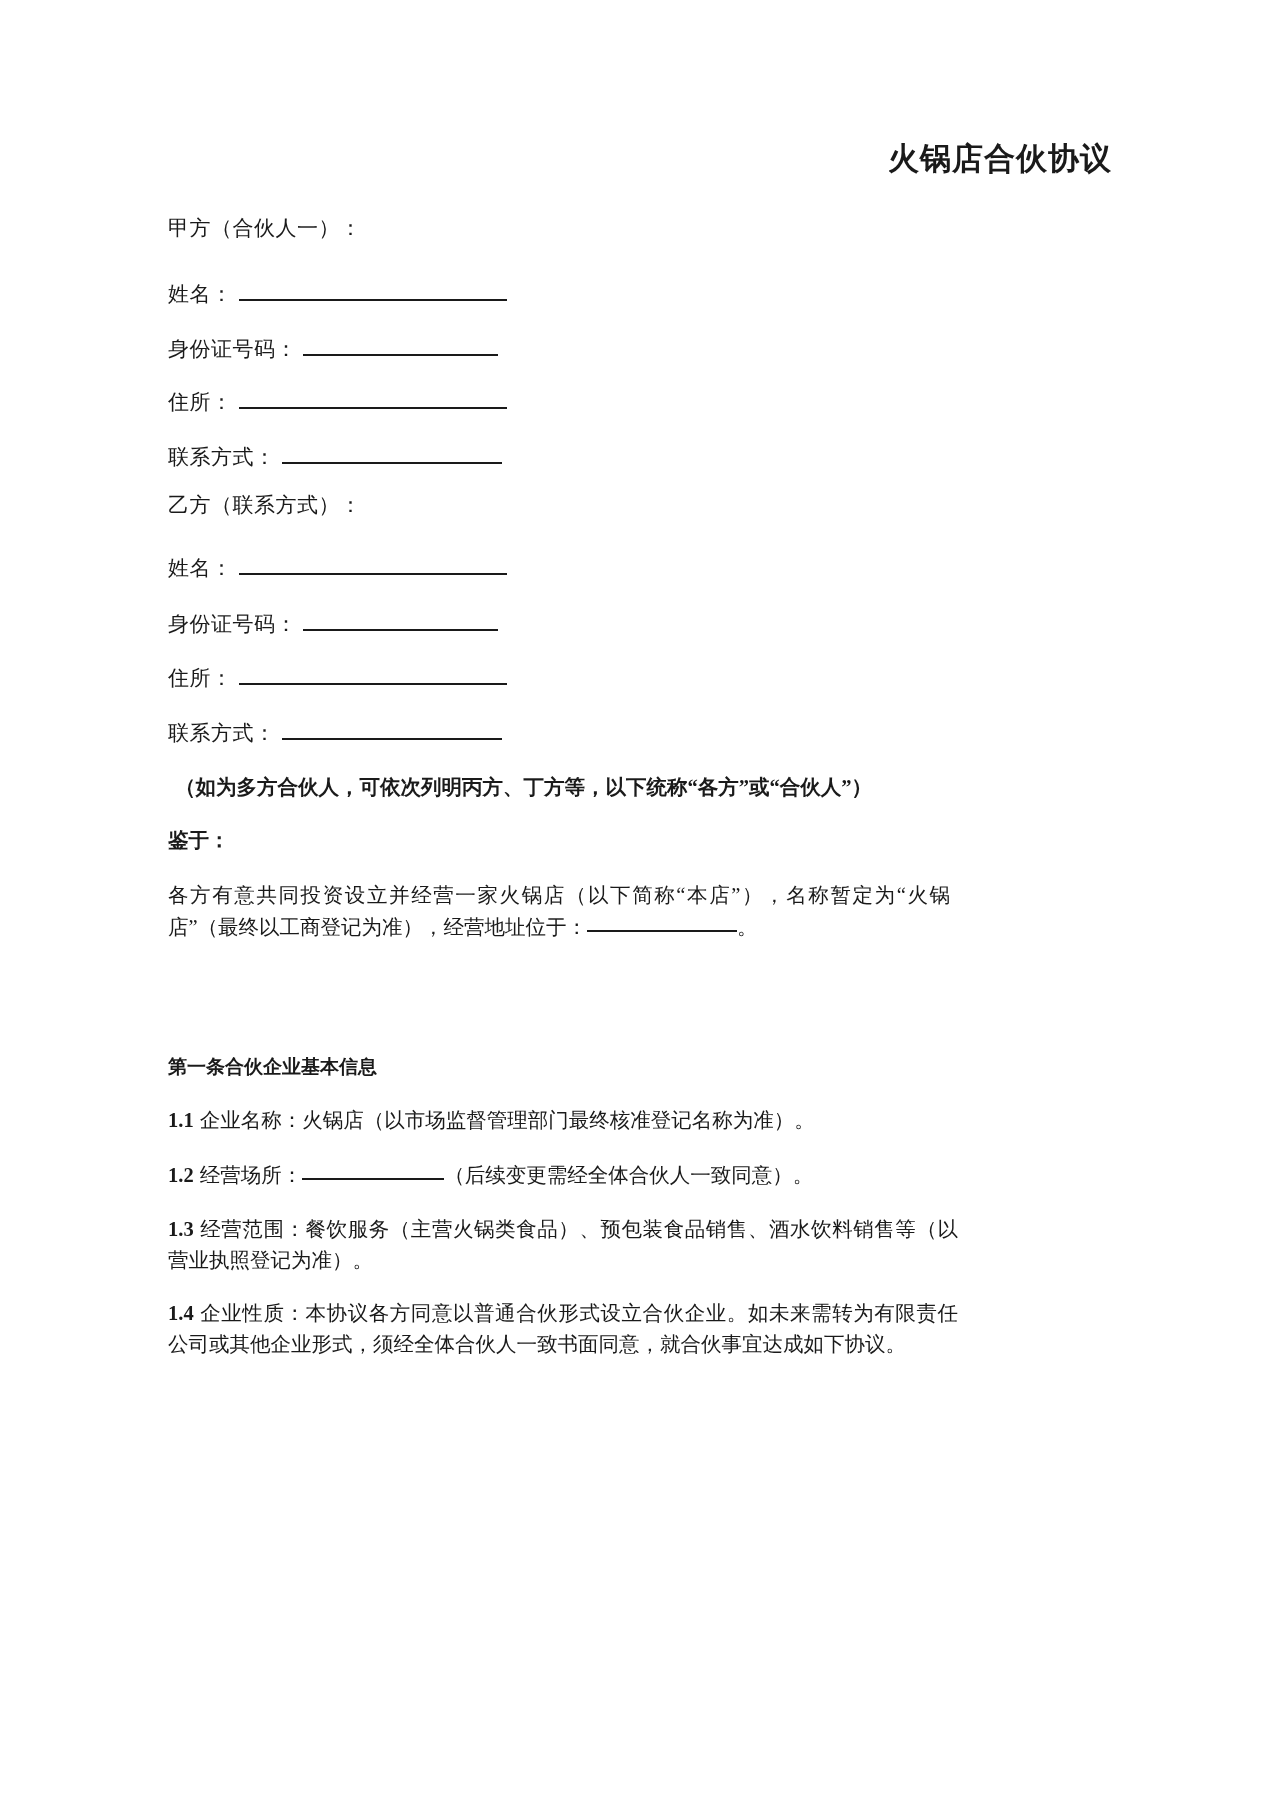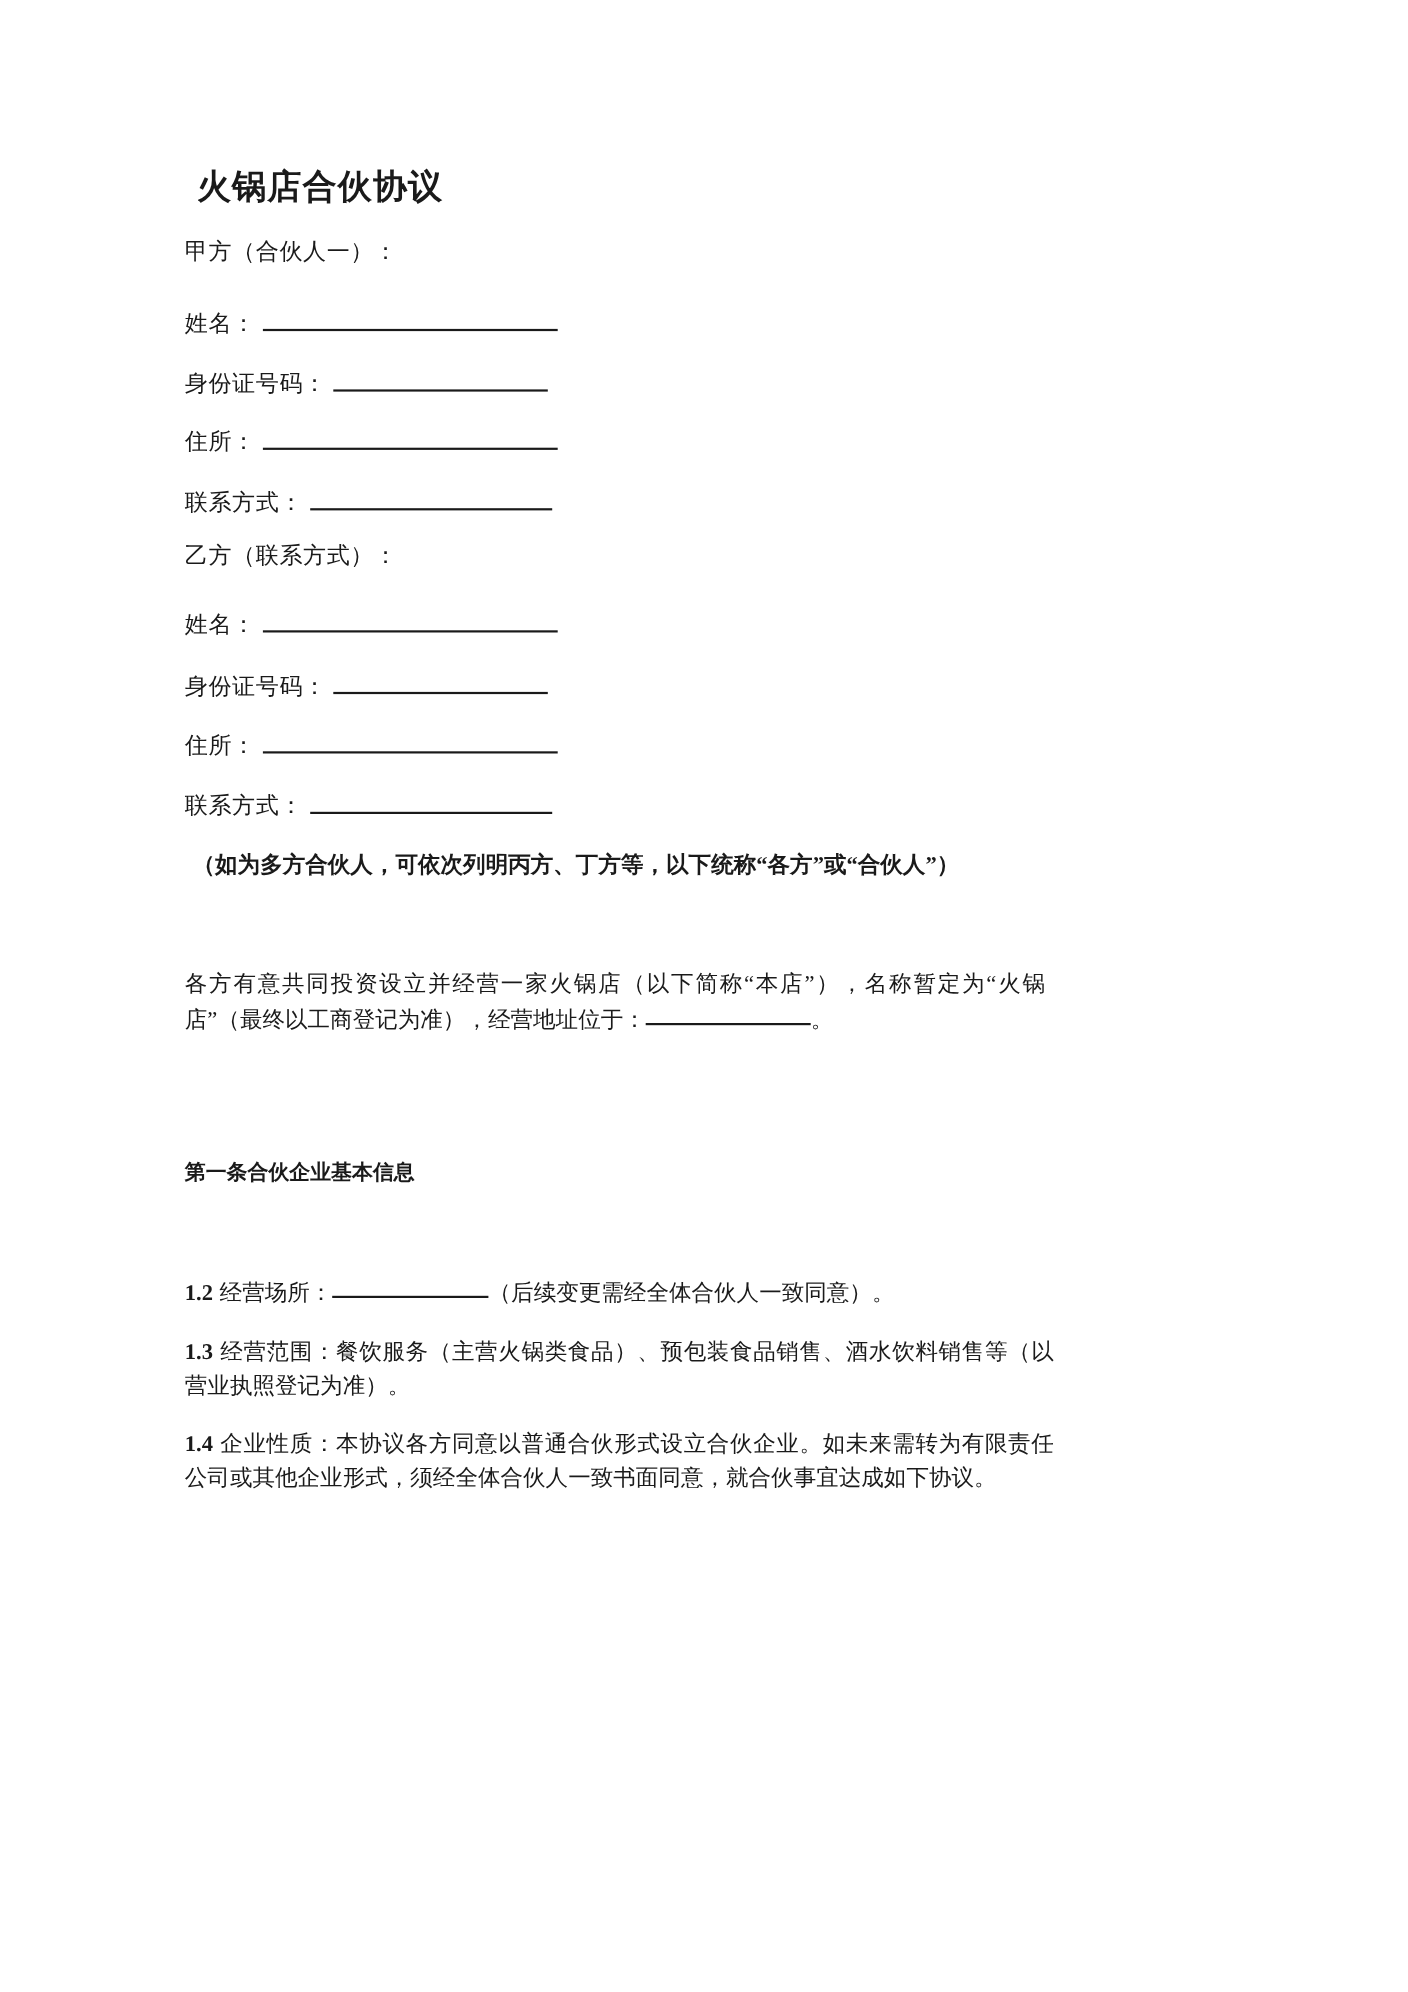--- a/index.html
+++ b/index.html
@@ -18,25 +18,25 @@
   .page {
     position: absolute;
     left: 0; top: 0;
     width: 1280px;
     height: 1811px;
     background: #ffffff;
     box-sizing: border-box;
     padding: 0 168px 0 168px;
   }
   .doc-title {
-    text-align: left;
+    text-align: right;
     font-size: 31px;
     font-weight: bold;
     letter-spacing: 1px;
-    margin: 11px;
+    margin: 0;
     padding-top: 139px;
     line-height: 1.3;
     font-family: "Liberation Serif", "DejaVu Serif", serif;
   }
   
   .form-row {
     font-size: 20.5px;
     line-height: 1.0;
     margin: 0;
     padding: 0;
@@ -133,26 +133,28 @@
   <div class="form-row" style="top:662px;">
     <span class="label">住所：</span><span class="blank" style="width:268px;"></span>
   </div>
 
   <div class="form-row" style="top:717px;">
     <span class="label">联系方式：</span><span class="blank" style="width:220px;"></span>
   </div>
 
   <p class="para" style="top:772px; width:800px; left:175px;font-weight:bold;">（如为多方合伙人，可依次列明丙方、丁方等，以下统称“各方”或“合伙人”）</p>
 
+  <p class="para bold" style="top:825px;">鉴于：</p>
 
   <p class="para" style="top:880px; width:782px;"><span>各方有意共同投资设立并经营一家火锅店（以下简称“本店”），名称暂定为“火锅店”（最终以工商登记为准），经营地址位于：</span><span class="inline-blank" style="width:150px;"></span><span>。</span></p>
 
 
   <p class="heading" style="top:1051px;">第一条合伙企业基本信息</p>
 
+  <p class="para" style="top:1105px; width:790px;"><span class="num">1.1</span><span>企业名称：火锅店（以市场监督管理部门最终核准登记名称为准）。</span></p>
 
   <p class="para" style="top:1159px; width:790px;"><span class="num">1.2</span><span>经营场所：</span><span class="inline-blank" style="width:142px;"></span><span>（后续变更需经全体合伙人一致同意）。</span></p>
 
   <p class="para" style="top:1214px; width:790px;"><span class="num">1.3</span><span>经营范围：餐饮服务（主营火锅类食品）、预包装食品销售、酒水饮料销售等（以营业执照登记为准）。</span></p>
 
   <p class="para" style="top:1298px; width:790px;"><span class="num">1.4</span><span>企业性质：本协议各方同意以普通合伙形式设立合伙企业。如未来需转为有限责任公司或其他企业形式，须经全体合伙人一致书面同意，就合伙事宜达成如下协议。</span></p>
 
 </div>
 
 </body></html>

